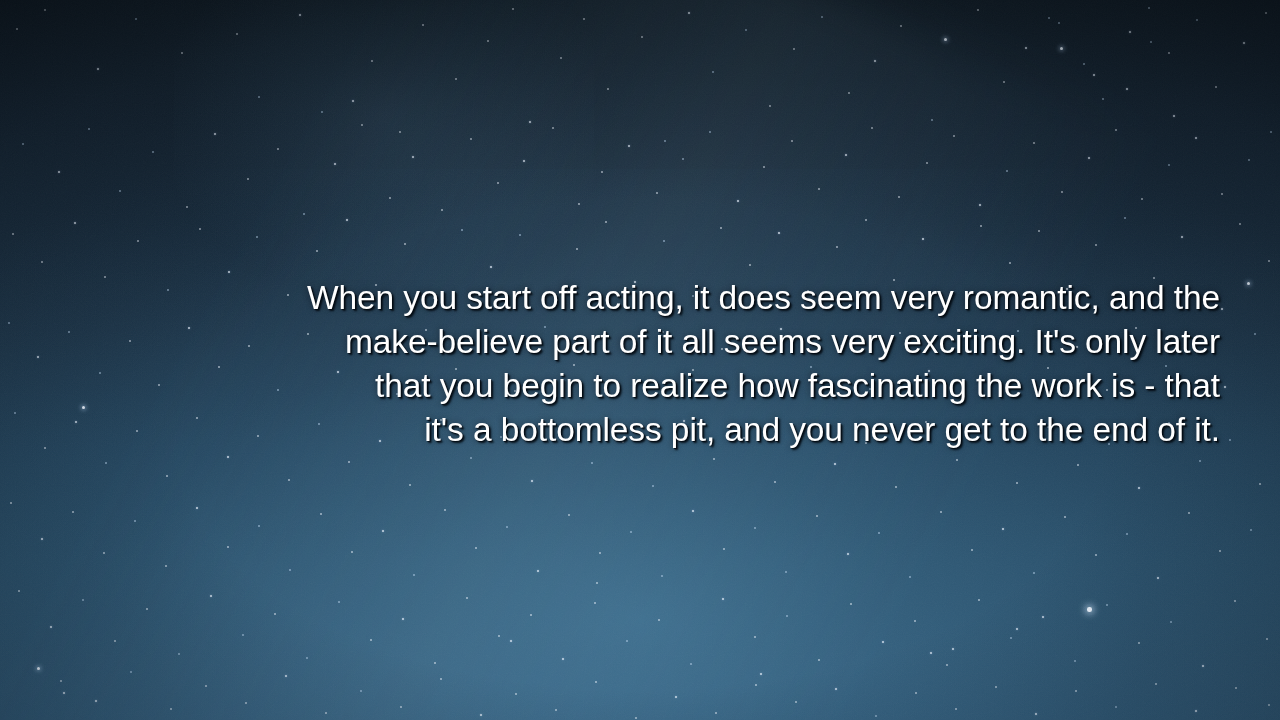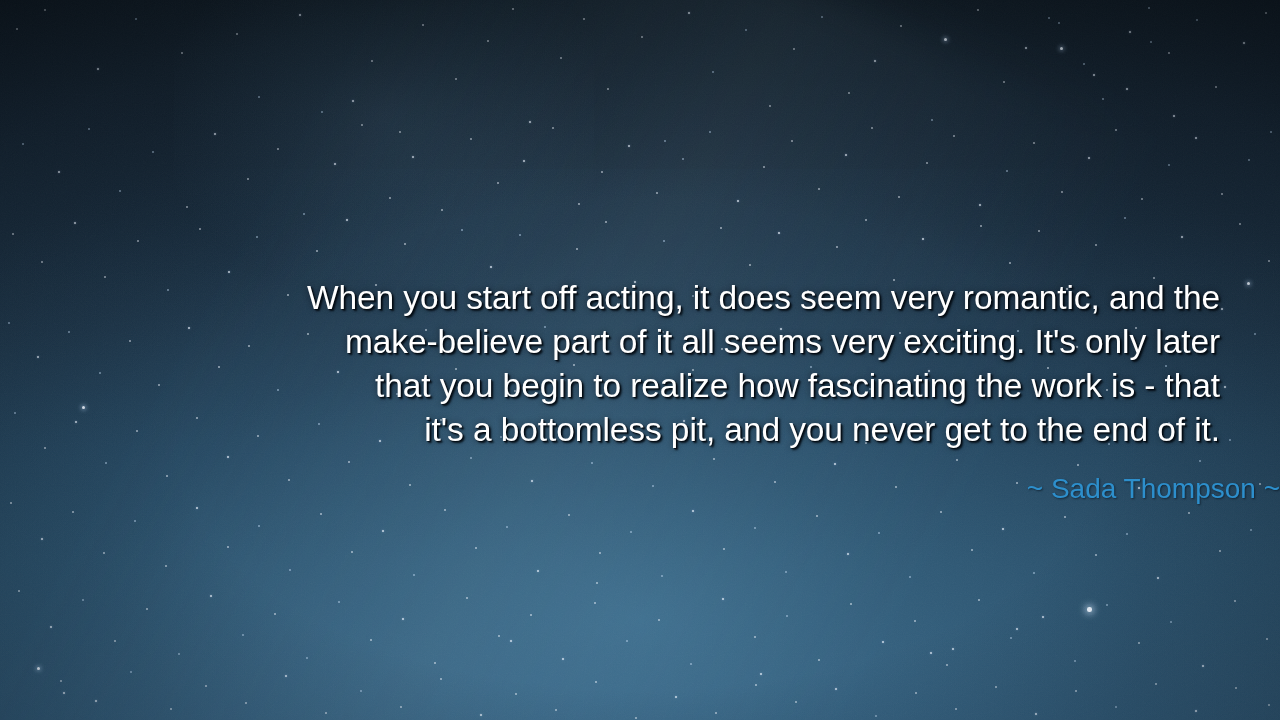--- a/index.html
+++ b/index.html
@@ -527,16 +527,15 @@
     <rect width="1280" height="720" fill="url(#grainMask)" opacity="0.04"></rect>
   </svg>
 
   <div id="vignette"></div>
 
   <div id="quote-block">
     <div id="quote-text">When you start off acting, it does seem very romantic, and the
 make-believe part of it all seems very exciting. It's only later
 that you begin to realize how fascinating the work is - that
 it's a bottomless pit, and you never get to the end of it.</div>
-    <div id="attribution">~ Sada Thompson ~</div>
   </div>
 
 </div>
 
 </body></html>

